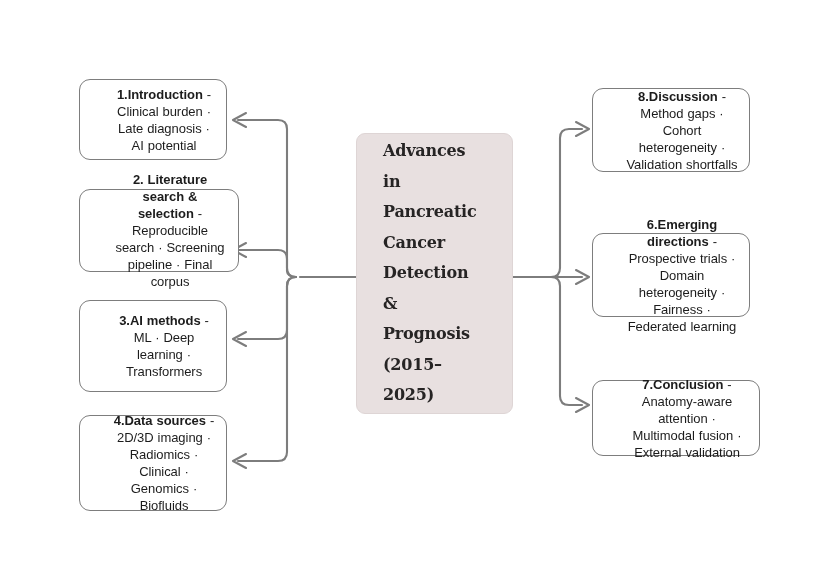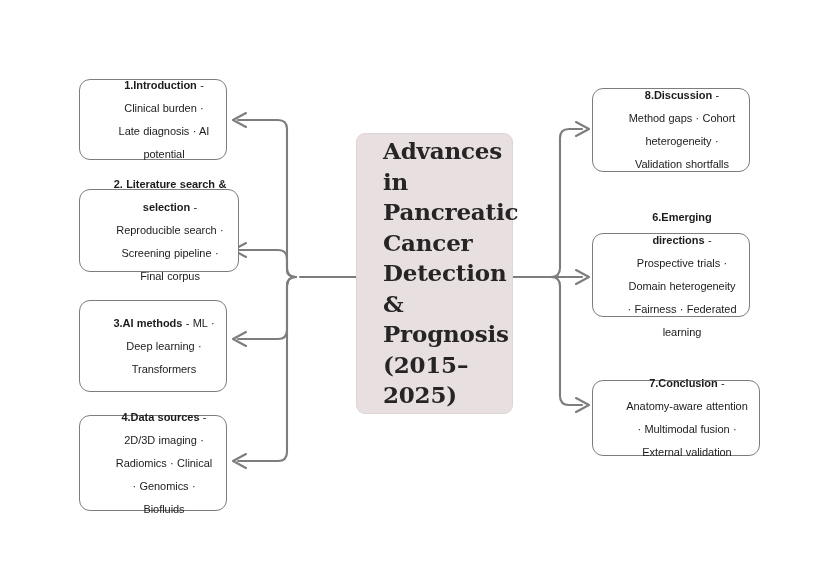--- a/index.html
+++ b/index.html
@@ -36,22 +36,22 @@
     border-radius: 11px;
     background: #ffffff;
     display: flex;
     align-items: center;
     justify-content: center;
     text-align: center;
     color: #1c1c1c;
     padding: 6px 11px;
   }
   .node .txt {
-    font-size: 11px;
-    line-height: 23px;
+    font-size: 13px;
+    line-height: 17px;
     letter-spacing: -0.05px;
     word-spacing: 0.4px;
     margin-left: 22px;
   }
   .node .txt b {
     font-weight: 700;
   }
   .center-node {
     position: absolute;
     box-sizing: border-box;
@@ -59,21 +59,21 @@
     border: 1.4px solid #ded5d5;
     border-radius: 9px;
     display: flex;
     align-items: center;
     justify-content: flex-start;
     padding: 0 26px;
   }
   .center-node .ctxt {
     font-family: "DejaVu Serif", "Liberation Serif", serif;
     font-weight: 700;
-    font-size: 23px;
+    font-size: 16px;
     line-height: 30.5px;
     color: #262424;
     text-align: left;
     letter-spacing: -0.2px;
   }
 </style>
 </head>
 <body>
 
 <div id="canvas">

